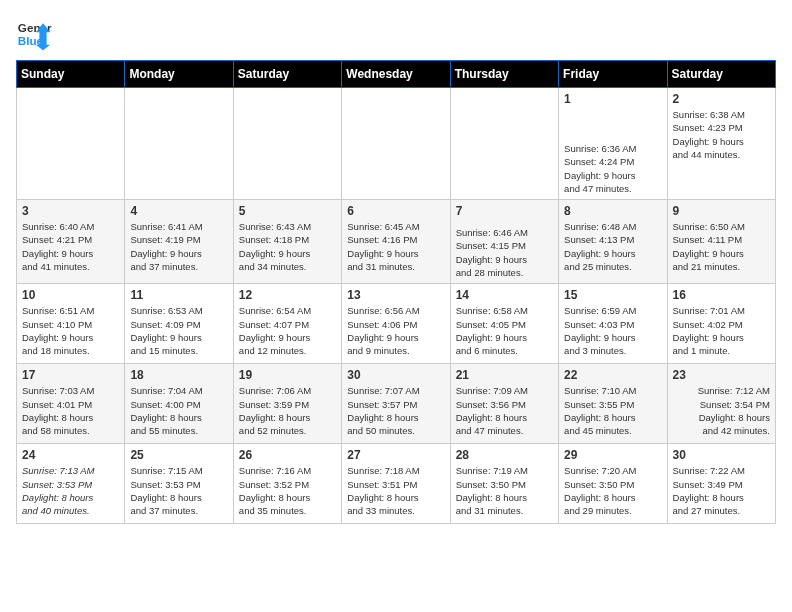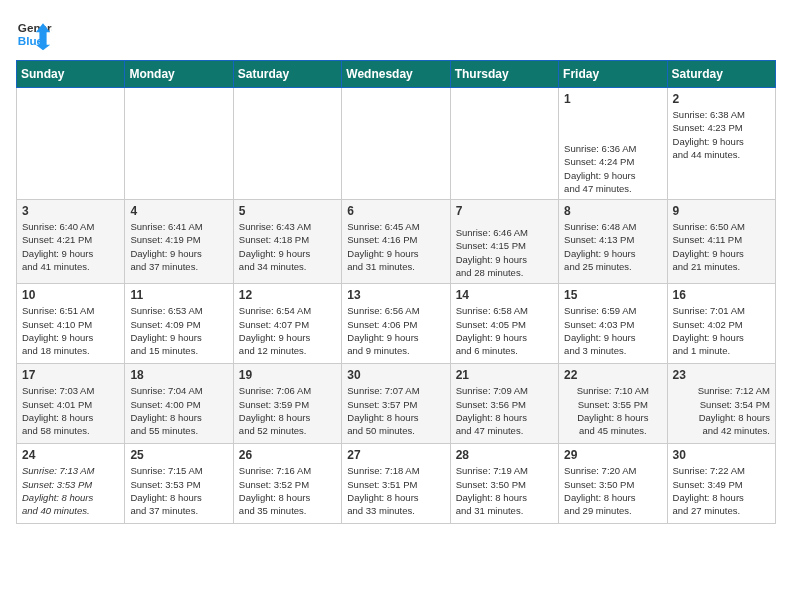--- a/index.html
+++ b/index.html
@@ -36,21 +36,21 @@
     .location-title {
       font-size: 15px;
       color: #555;
     }
     table {
       width: 100%;
       border-collapse: collapse;
       table-layout: fixed;
     }
     thead tr th {
-      background-color: #0f766e;
+      background-color: #000000;
       color: #fff;
       font-size: 12px;
       font-weight: bold;
       padding: 6px 4px;
       text-align: left;
       border: 1px solid #1565C0;
     }
     tbody tr td {
       border: 1px solid #ccc;
       vertical-align: top;
@@ -262,21 +262,21 @@
         </td>
         <td>
           <span class="day-number">21</span>
           <div class="day-info" style="white-space: pre-line;">Sunrise: 7:09 AM
 Sunset: 3:56 PM
 Daylight: 8 hours
 and 47 minutes.</div>
         </td>
         <td>
           <span class="day-number">22</span>
-          <div class="day-info" style="white-space: pre-line; text-align: center;">Sunrise: 7:10 AM
+          <div class="day-info" style="white-space: pre-line;">Sunrise: 7:10 AM
 Sunset: 3:55 PM
 Daylight: 8 hours
 and 45 minutes.</div>
         </td>
         <td>
           <span class="day-number">23</span>
           <div class="day-info" style="white-space: pre-line; text-align: right;">Sunrise: 7:12 AM
 Sunset: 3:54 PM
 Daylight: 8 hours
 and 42 minutes.</div>

